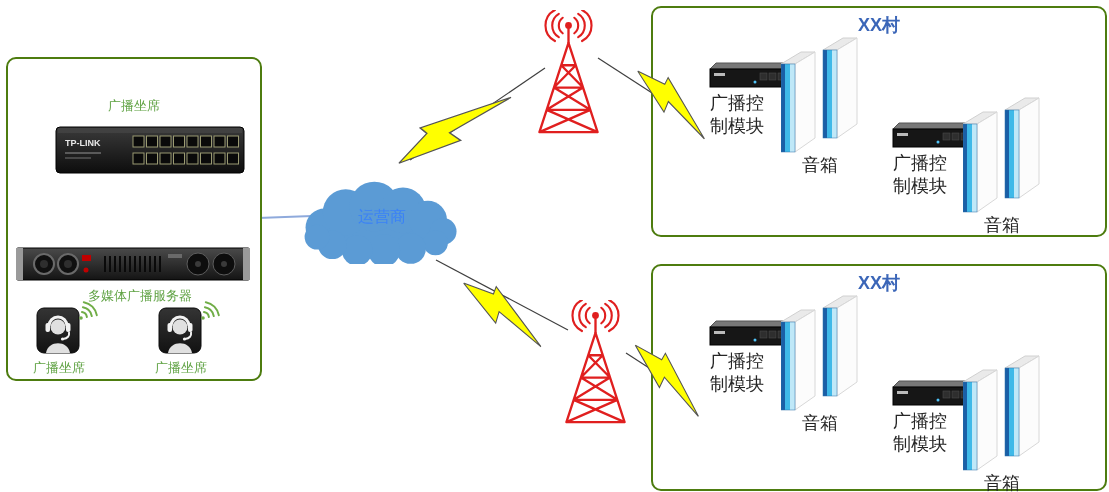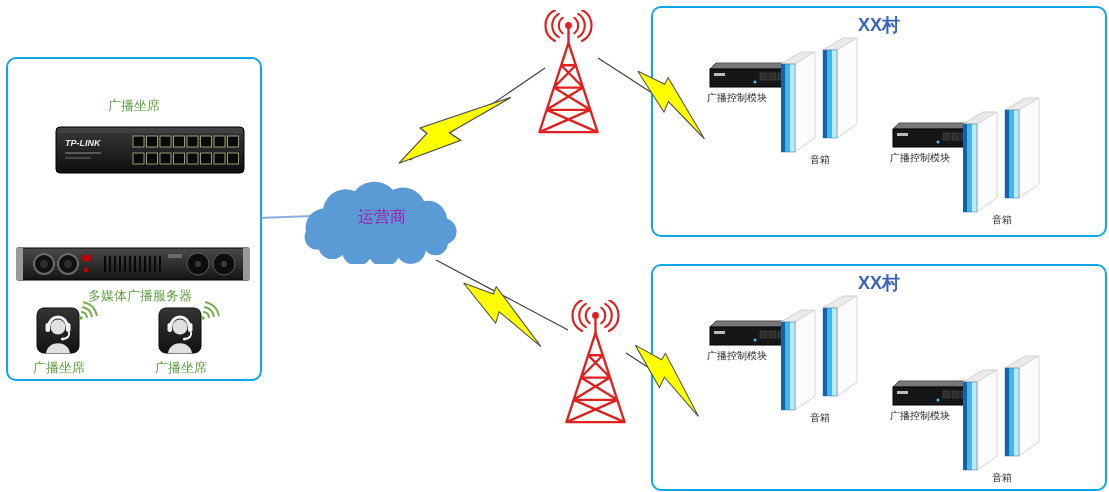--- a/index.html
+++ b/index.html
@@ -5,42 +5,42 @@
   html,body{margin:0;padding:0;background:#ffffff;}
   #canvas{
     position:relative;
     width:1109px;height:492px;
     background:#ffffff;
     font-family:"Liberation Sans", sans-serif;
     overflow:hidden;
   }
   .panel{
     position:absolute;
-    border:2px solid #0ea5e9;
+    border:2px solid #4d7c0f;
     border-radius:10px;
     background:#ffffff;
     z-index:2;
   }
   .panel-title{
     position:absolute;left:0;right:0;top:5px;
     text-align:center;
     color:#3B66B8;font-weight:bold;font-size:18px;
     z-index:3;
   }
   .green-label{
     position:absolute;text-align:center;
     color:#5FA243;font-size:13px;z-index:3;
   }
   .black-label{
     position:absolute;text-align:center;
-    color:#262626;font-size:10px;line-height:1.25;z-index:3;
+    color:#262626;font-size:18px;line-height:1.25;z-index:3;
   }
   .cloud-label{
     position:absolute;text-align:center;
-    color:#a21caf;font-size:16px;z-index:3;
+    color:#3b82f6;font-size:16px;z-index:3;
   }
   #lines{position:absolute;left:0;top:0;z-index:1;}
   .tower{position:absolute;z-index:3;}
   .bolt{position:absolute;z-index:5;}
   .bolt svg, .tower svg{display:block;width:100%;height:100%;}
   .icon-abs{position:absolute;z-index:3;}
   .icon-abs svg{display:block;width:100%;height:100%;}
 </style>
 </head>
 <body>
@@ -55,21 +55,21 @@
     <line x1="626" y1="353" x2="697" y2="399" stroke="#3f3f3f" stroke-width="1.2"></line>
     <line x1="125" y1="180" x2="125" y2="244" stroke="#70AD47" stroke-width="1.5"></line>
     <line x1="78" y1="278" x2="58" y2="306" stroke="#70AD47" stroke-width="1.2"></line>
     <line x1="176" y1="278" x2="179" y2="306" stroke="#70AD47" stroke-width="1.2"></line>
   </svg>
 
   <div class="panel" style="left:6px;top:57px;width:252px;height:320px;">
 
     <div class="green-label" style="left:0;right:0;top:38px;">广播坐席</div>
 
-    <div class="icon-abs" style="left:36px;top:56px;width:212px;height:70px;font-style:italic;">
+    <div class="icon-abs" style="left:36px;top:56px;width:212px;height:70px;">
       <svg viewBox="0 0 190 70">
         <defs>
           <linearGradient id="swg" x1="0" y1="0" x2="0" y2="1">
             <stop offset="0" stop-color="#3a3a3a"></stop>
               <stop offset="1" stop-color="#0d0d0d"></stop>
           </linearGradient>
         </defs>
         <rect x="1" y="12" width="188" height="46" rx="4" fill="url(#swg)" stroke="#000"></rect>
         <rect x="3" y="13" width="184" height="5" fill="#4a4a4a" opacity="0.55"></rect>
         <text x="10" y="31" font-size="9" font-weight="bold" fill="#e8e8e8">TP-LINK</text>

